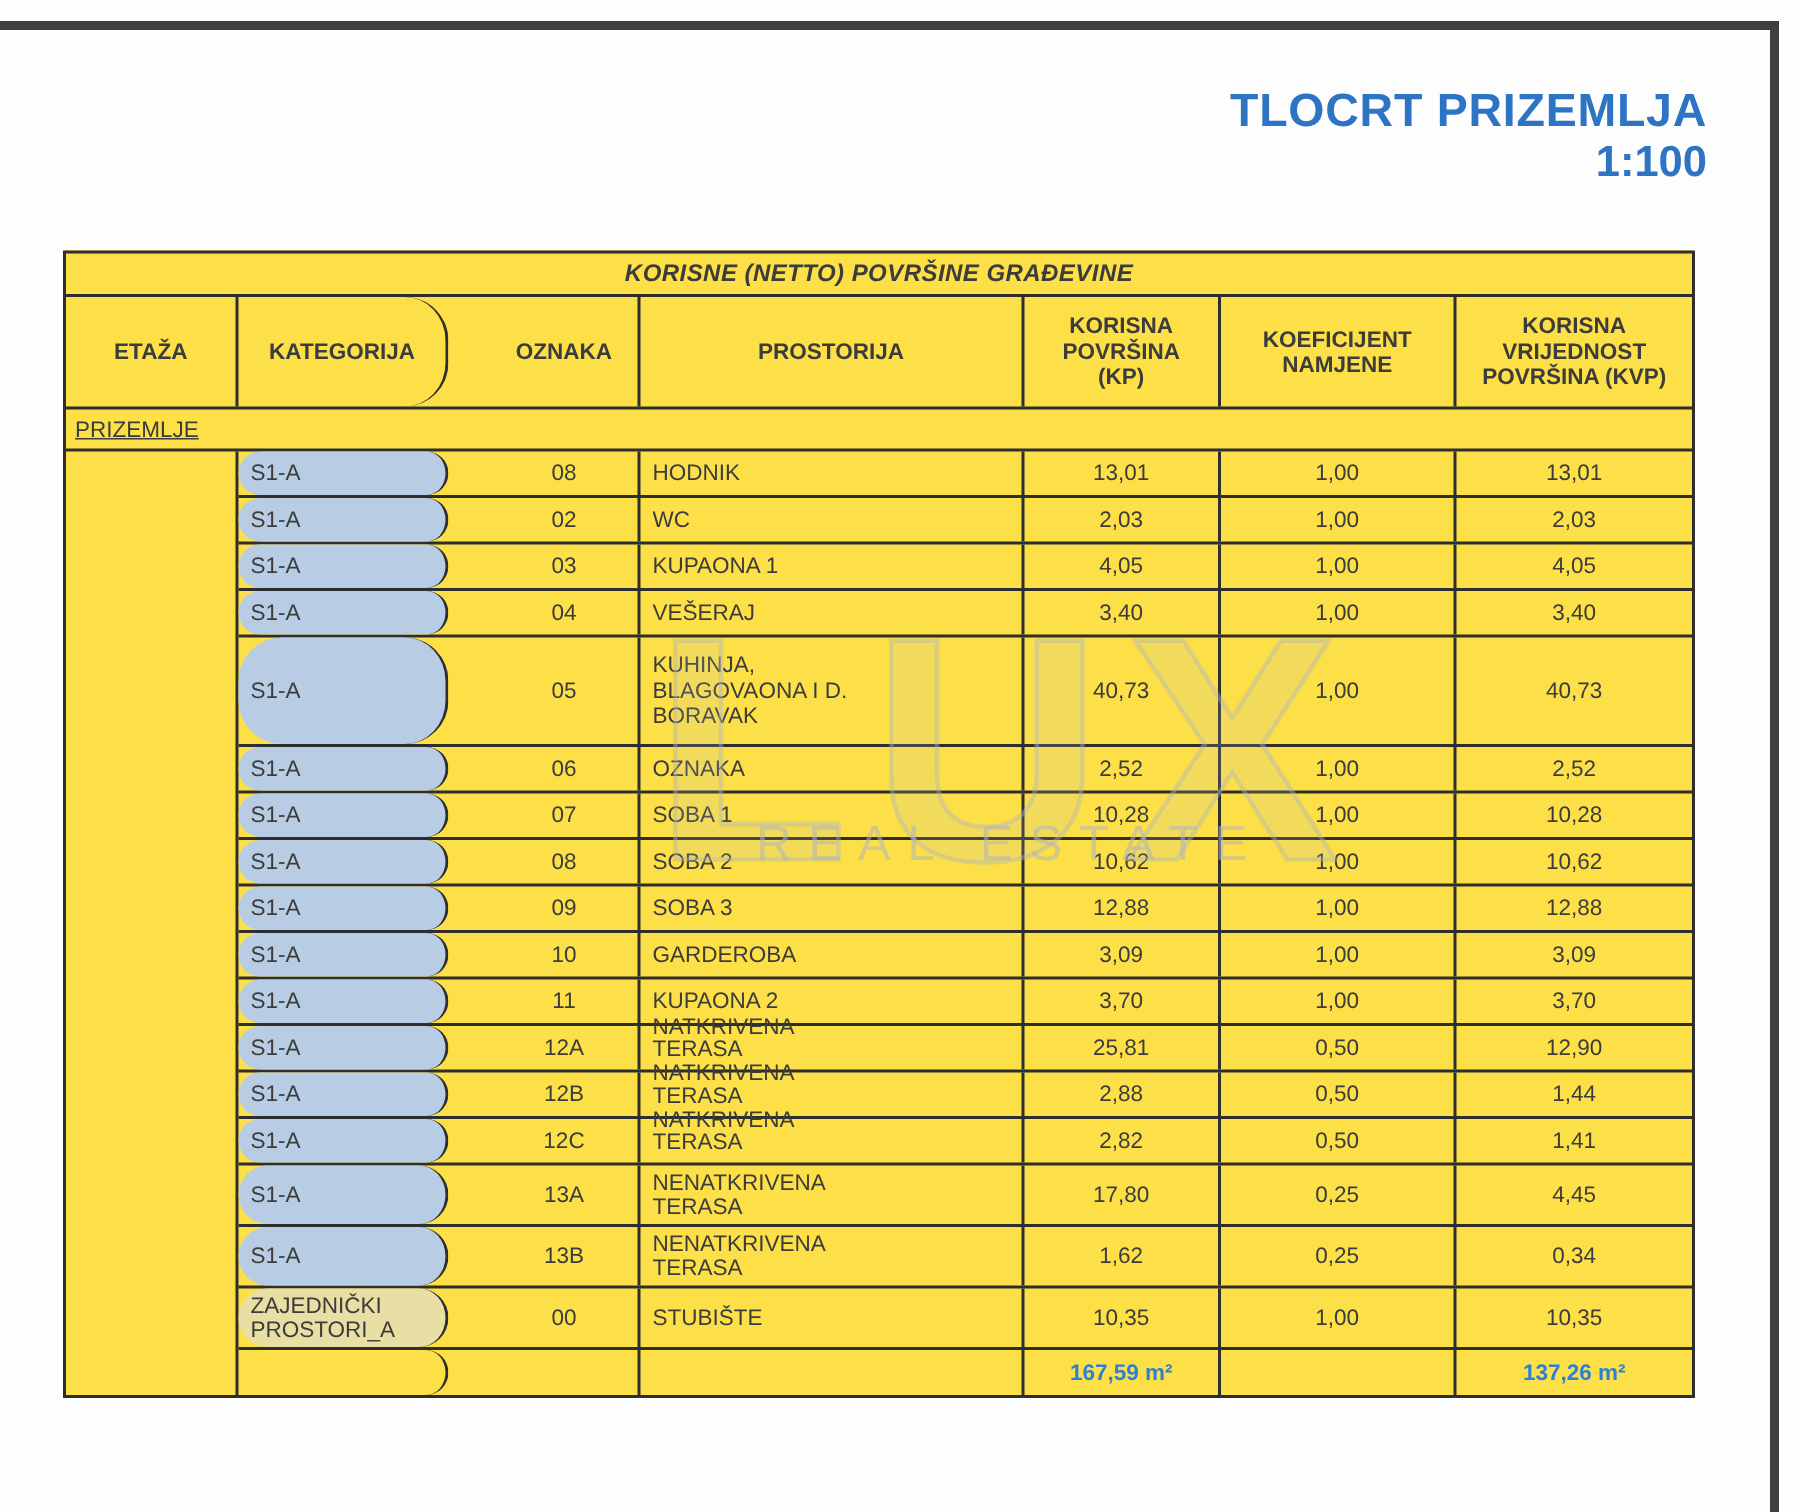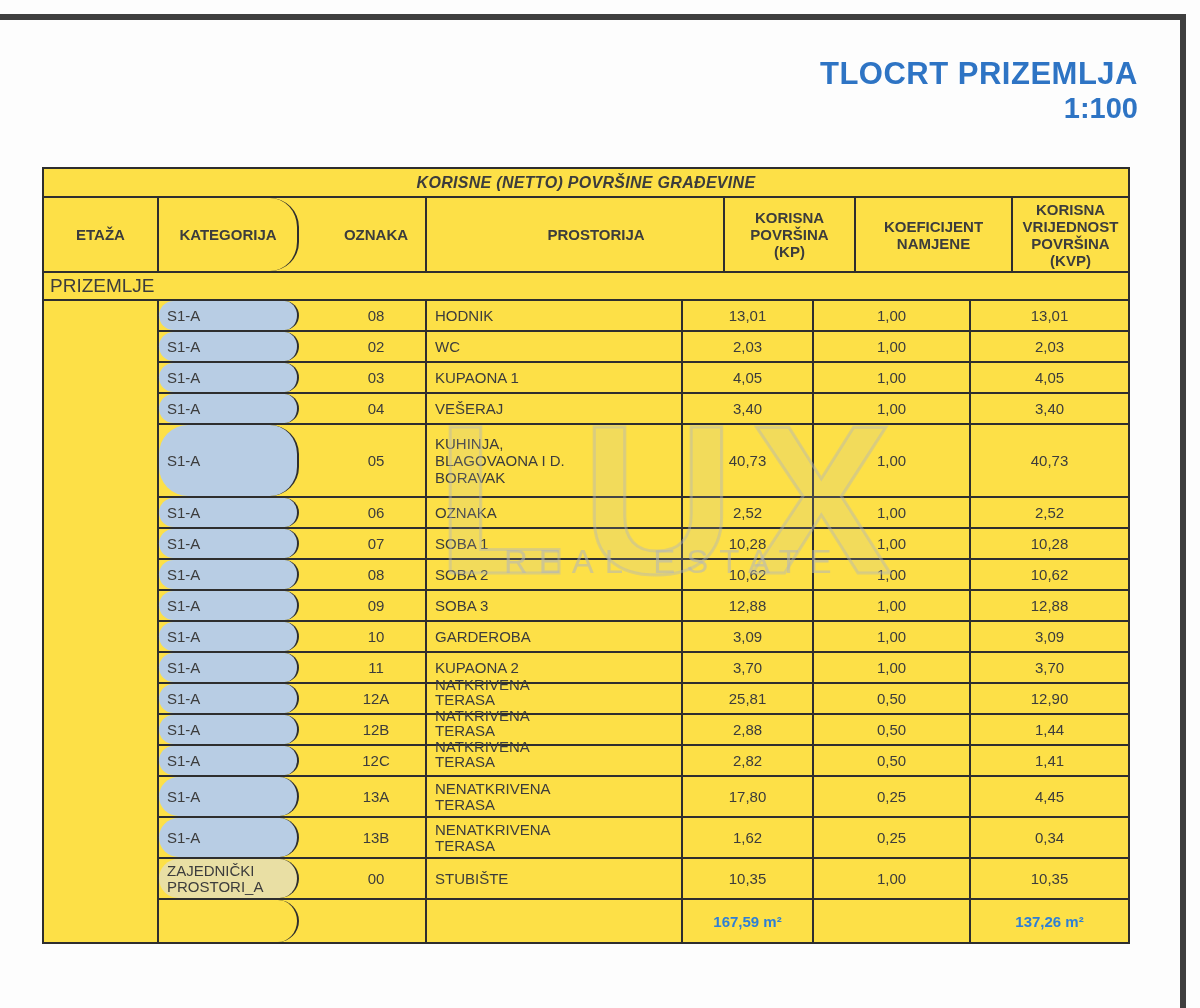--- a/index.html
+++ b/index.html
@@ -38,21 +38,21 @@
   .caption-row { height:29px; border-bottom:2px solid var(--bd);
     display:flex; align-items:center; justify-content:center;
     font-weight:bold; font-style:italic; font-size:16px; letter-spacing:0.3px; }
 
   .header-row { display:flex; height:75px; border-bottom:2px solid var(--bd); }
   .hcell { border-right:2px solid var(--bd); display:flex; align-items:center; justify-content:center;
     text-align:center; font-weight:bold; font-size:15px; line-height:17px; white-space:pre-line; }
   .hcell:last-child { border-right:none; }
 
   .floor-row { height:28px; border-bottom:2px solid var(--bd);
-    display:flex; align-items:center; padding-left:6px; font-size:19px; }
+    display:flex; align-items:center; padding-left:6px; font-size:15px;text-decoration:underline; }
 
   .body-wrap { display:flex; }
   .etaza-col { width:115px; border-right:2px solid var(--bd); flex:none; }
   .rows-col { flex:1; min-width:0; }
 
   .trow { display:flex; border-bottom:2px solid var(--bd); overflow:visible; }
   .trow.normal  { height:31px; }
   .trow.tall    { height:73px; }
   .trow.twoline { height:41px; }
   .trow.clip    { height:31px; }
@@ -67,21 +67,21 @@
   .w-kp   { width:131px; flex:none; justify-content:center; }
   .w-koef { width:157px; flex:none; justify-content:center; }
   .w-kvp  { flex:1; justify-content:center; }
 
   .cat-residential { background:#b8cde4; }
   .cat-common { background:#e9dfa4; }
   .cin { white-space:pre-line; line-height:16px; }
   .trow.clip .w-pro .cin { position:absolute; left:8px; top:-7px; line-height:15px; z-index:3; }
   .trow.tall .w-pro .cin { line-height:17px; }
 
-  .total-row { display:flex; height:42px; }
+  .total-row { display:flex; height:30px; }
   .total-row .tcell { font-weight:bold; color:#2e7fd6; font-size:15px; }
 
   
   .w-etz { width:115px; flex:none; }
 </style>
 </head>
 <body>
 
 <div class="page">
 
@@ -97,21 +97,21 @@
   <div class="wm wm-sub">REAL ESTATE</div>
 
   <div class="areas-table">
 
     <div class="caption-row">KORISNE (NETTO) POVRŠINE GRAĐEVINE</div>
 
     <div class="header-row">
       <div class="hcell w-etz">ETAŽA</div>
       <div class="hcell w-kat" style="padding-left:0; justify-content:center;">KATEGORIJA</div>
       <div class="hcell w-ozn">OZNAKA</div>
-      <div class="hcell w-pro" style="padding-left:0; justify-content:center;margin-left:42px;">PROSTORIJA</div>
+      <div class="hcell w-pro" style="padding-left:0; justify-content:center;">PROSTORIJA</div>
       <div class="hcell w-kp">KORISNA
 POVRŠINA
 (KP)</div>
       <div class="hcell w-koef">KOEFICIJENT
 NAMJENE</div>
       <div class="hcell w-kvp">KORISNA
 VRIJEDNOST
 POVRŠINA (KVP)</div>
     </div>
 

